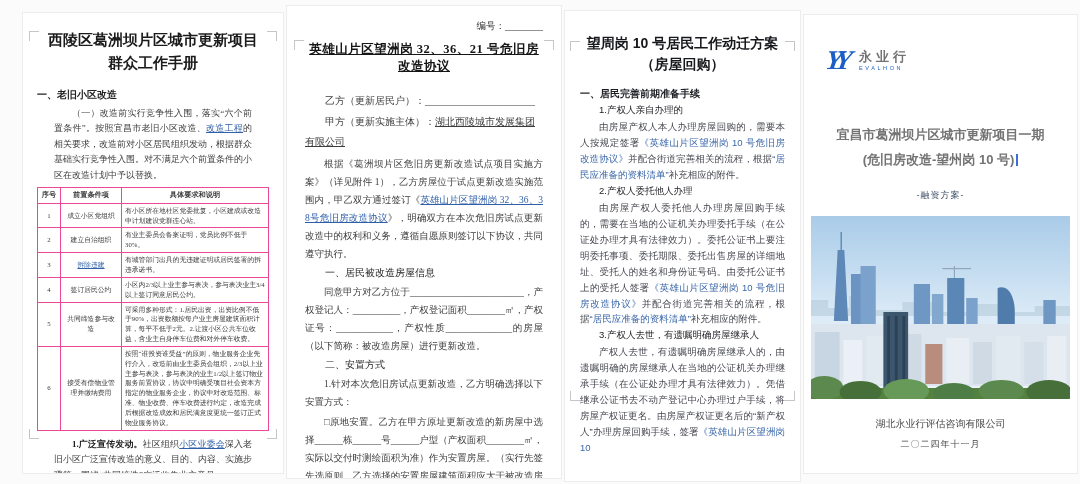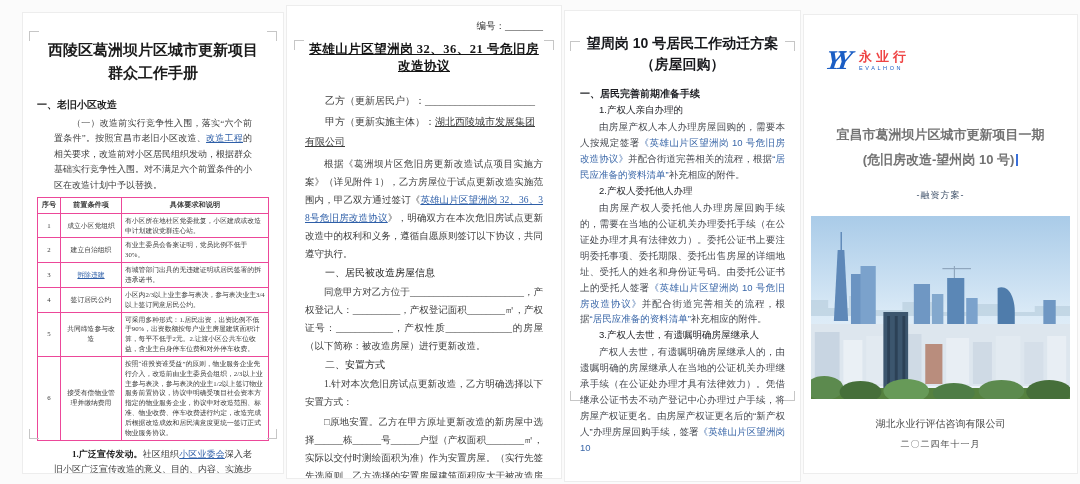--- a/index.html
+++ b/index.html
@@ -1,20 +1,20 @@
 <!DOCTYPE html>
 <html><head>
 <meta charset="utf-8">
 <style>
   html,body{margin:0;padding:0;background:#fbfbfb;width:1080px;height:484px;overflow:hidden;
     font-family:"Liberation Sans",sans-serif;}
   .canvas{position:relative;width:1080px;height:484px;}
   .page{position:absolute;background:#fff;border:1px solid #ededed;box-sizing:border-box;
     overflow:hidden;color:#3c3c3c;font-family:"Liberation Serif",serif;}
-  .pg1{left:22px;top:12px;width:262px;height:462px;padding:26px 14px 8px;}
+  .pg1{left:22px;top:12px;width:262px;height:462px;padding:16px 14px 8px;}
   .pg2{left:286px;top:5px;width:276px;height:474px;padding:14px 18px;}
   .pg3{left:564px;top:10px;width:237px;height:472px;padding:22px 15px;}
   .pg4{left:803px;top:14px;width:275px;height:460px;padding:0;font-family:"Liberation Sans",sans-serif;}
   
   .cm{position:absolute;width:9px;height:9px;}
   .cm.tl{border-left:1px solid #c6c6c6;border-top:1px solid #c6c6c6;}
   .cm.tr{border-right:1px solid #c6c6c6;border-top:1px solid #c6c6c6;}
   .cm.bl{border-left:1px solid #c6c6c6;border-bottom:1px solid #c6c6c6;}
   .cm.br{border-right:1px solid #c6c6c6;border-bottom:1px solid #c6c6c6;}
   
@@ -44,21 +44,21 @@
   .sec3{font-weight:700;font-size:10px;color:#1c1d22;margin:3px 0;}
   .sub3{font-weight:400;font-size:9.5px;color:#1c1d22;text-indent:2em;margin:2px 0;}
   .para3{font-size:9.5px;line-height:1.68;text-indent:2em;text-align:justify;word-break:break-all;
     margin:1px 0;color:#45484f;}
   .blue{color:#3a67a8;}
   
   .logo-row{display:flex;align-items:center;gap:7px;margin:32px 0 0 22px;}
   .logo-yy{font-family:"Liberation Serif",serif;font-style:italic;font-weight:700;font-size:27px;
     color:#1b5ec4;letter-spacing:-7px;transform:skewX(-10deg);line-height:1;padding-right:7px;}
   .logo-texts{display:flex;flex-direction:column;line-height:1.1;}
-  .logo-name{color:#ef4444;font-weight:700;font-size:13px;letter-spacing:4px;
+  .logo-name{color:#737373;font-weight:700;font-size:13px;letter-spacing:4px;
     font-family:"Liberation Serif",serif;}
   .logo-sub{color:#1b5ec4;font-size:5.5px;letter-spacing:2.6px;margin-top:1px;}
   .cover-title{margin-top:48px;text-align:center;font-size:13px;font-weight:700;color:#737373;line-height:1.95;}
   .caret{display:inline-block;width:2px;height:12px;background:#3a6fd8;vertical-align:-2px;margin-left:2px;}
   .cover-sub{text-align:center;font-size:9px;color:#3d4f68;margin-top:16px;letter-spacing:1px;}
   .sky-wrap{margin:14px 7px 0;height:183px;}
   .sky-wrap svg{display:block;width:100%;height:100%;}
   .company{text-align:center;font-size:10px;color:#474747;margin-top:18px;}
   .cdate{text-align:center;font-size:9px;color:#474747;margin-top:7px;letter-spacing:1px;}
 </style>

